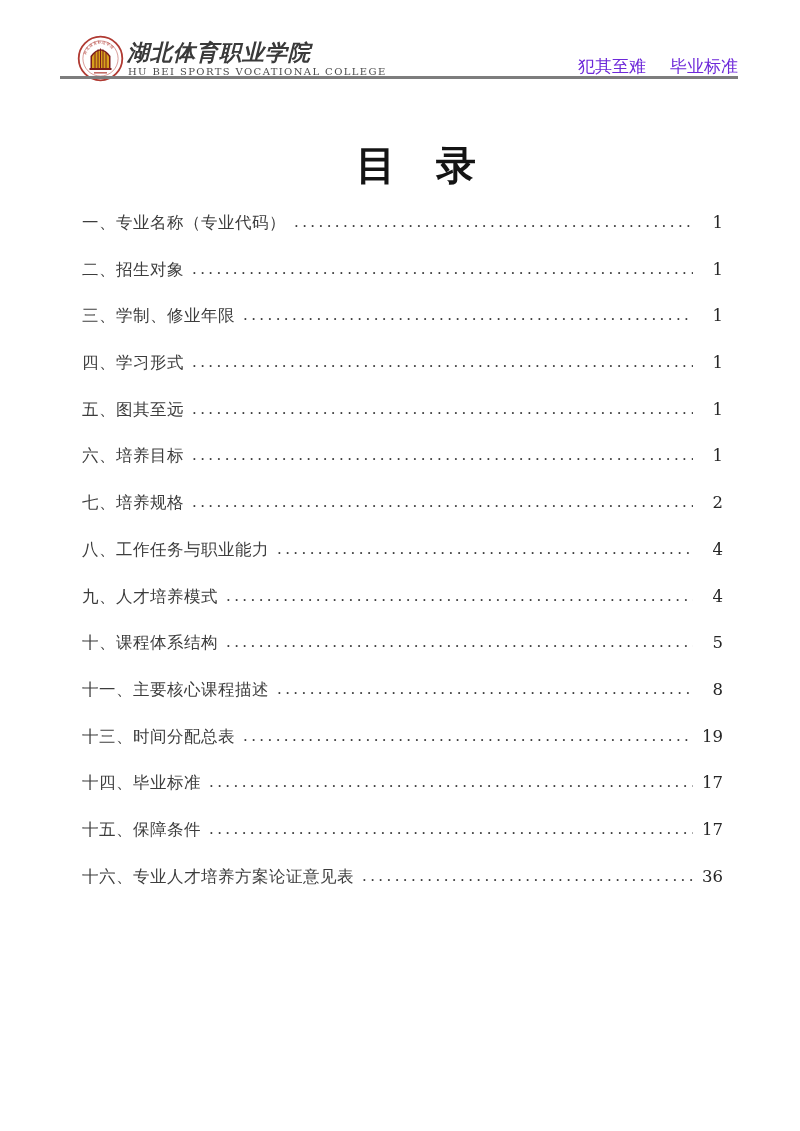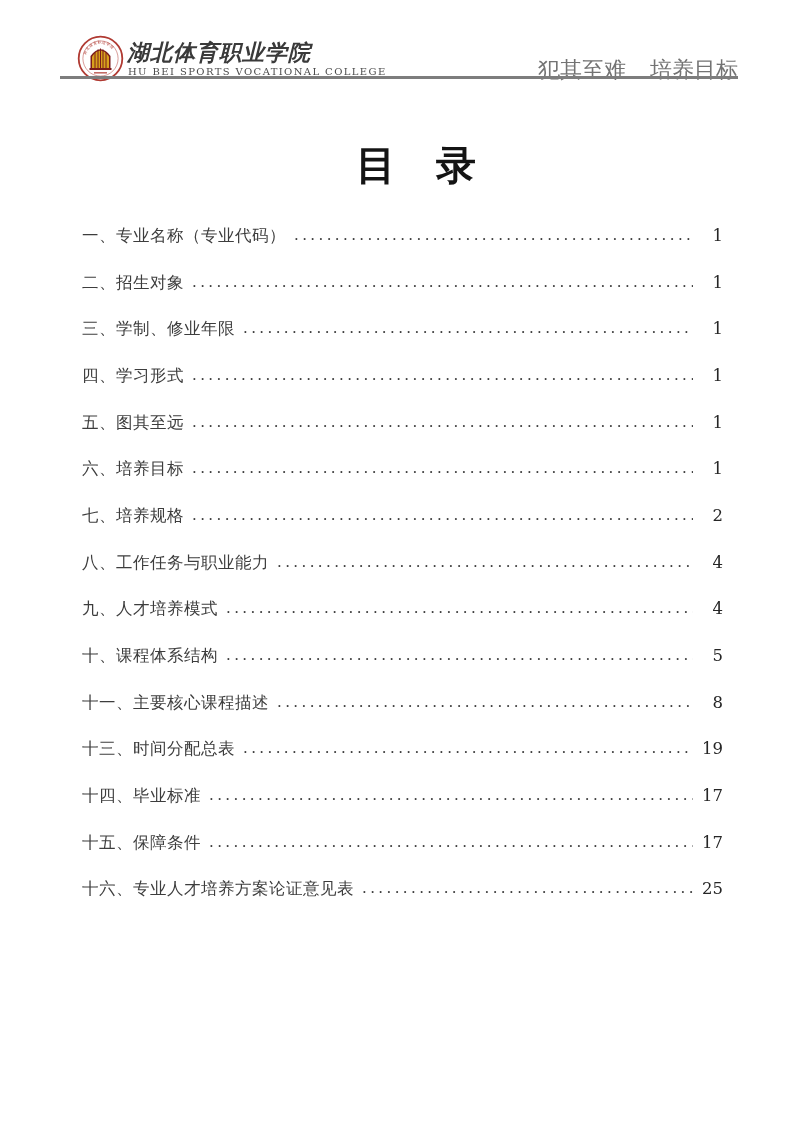--- a/index.html
+++ b/index.html
@@ -17,40 +17,40 @@
     position:absolute; left:127px; top:38px; width:180px;
     font-size:22px; font-weight:700; font-style:italic;
     letter-spacing:1px; color:#3a3a3a; white-space:nowrap;
   }
   .college-name-en {
     position:absolute; left:128px; top:66px;
     font-size:10px; letter-spacing:1.4px; color:#4a4a4a; white-space:nowrap;
   }
 
   .motto { position:absolute; right:62px; top:55px; display:flex; gap:24px;
-    font-size:22px; color:#737373; white-space:nowrap; }
+    font-size:17px; color:#6d28d9; white-space:nowrap; }
 
   .header-rule {
     position:absolute; left:60px; top:76px; width:678px; height:3px;
     background:#7d7d7d;
   }
 
   
   .doc-title {
     position:absolute; left:16px; top:138px; width:100%;
     text-align:center; font-size:40px; font-weight:700; color:#141414;
     white-space:pre;
   }
 
   
   .toc {
     position:absolute; left:82px; top:212px; width:641px;
   }
   .toc-row {
-    display:flex; align-items:center; height:46.7px;
+    display:flex; align-items:flex-start; height:46.7px;
     font-size:16.5px; color:#3d3d3d; line-height:21px;
   }
   .toc-label { white-space:nowrap; letter-spacing:0.5px; }
   .toc-dots {
     flex:1; overflow:hidden; white-space:nowrap;
     margin:0 6px 0 8px; letter-spacing:3.4px; font-size:15px; color:#3d3d3d;
   }
   .toc-dots::after {
     content:"...........................................................................................................................................";
   }
@@ -88,21 +88,21 @@
         </text>
         <rect x="17" y="37" width="13" height="1.6" fill="#b03a32" opacity="0.75"></rect>
       </svg>
     </div>
 
     <div class="college-name-zh">湖北体育职业学院</div>
     <div class="college-name-en">HU BEI SPORTS VOCATIONAL COLLEGE</div>
 
     <div class="motto">
       <span>犯其至难</span>
-      <span>培养目标</span>
+      <span>毕业标准</span>
     </div>
 
     <div class="header-rule"></div>
   </div>
 
   <h1 class="doc-title">目　录</h1>
 
   <div class="toc">
     <div class="toc-row">
       <span class="toc-label">一、专业名称（专业代码）</span>
@@ -185,17 +185,17 @@
 
     <div class="toc-row">
       <span class="toc-label">十五、保障条件</span>
       <span class="toc-dots"></span>
       <span class="toc-page">17</span>
     </div>
 
     <div class="toc-row">
       <span class="toc-label">十六、专业人才培养方案论证意见表</span>
       <span class="toc-dots"></span>
-      <span class="toc-page">25</span>
+      <span class="toc-page">36</span>
     </div>
   </div>
 
 </div>
 
 </body></html>

